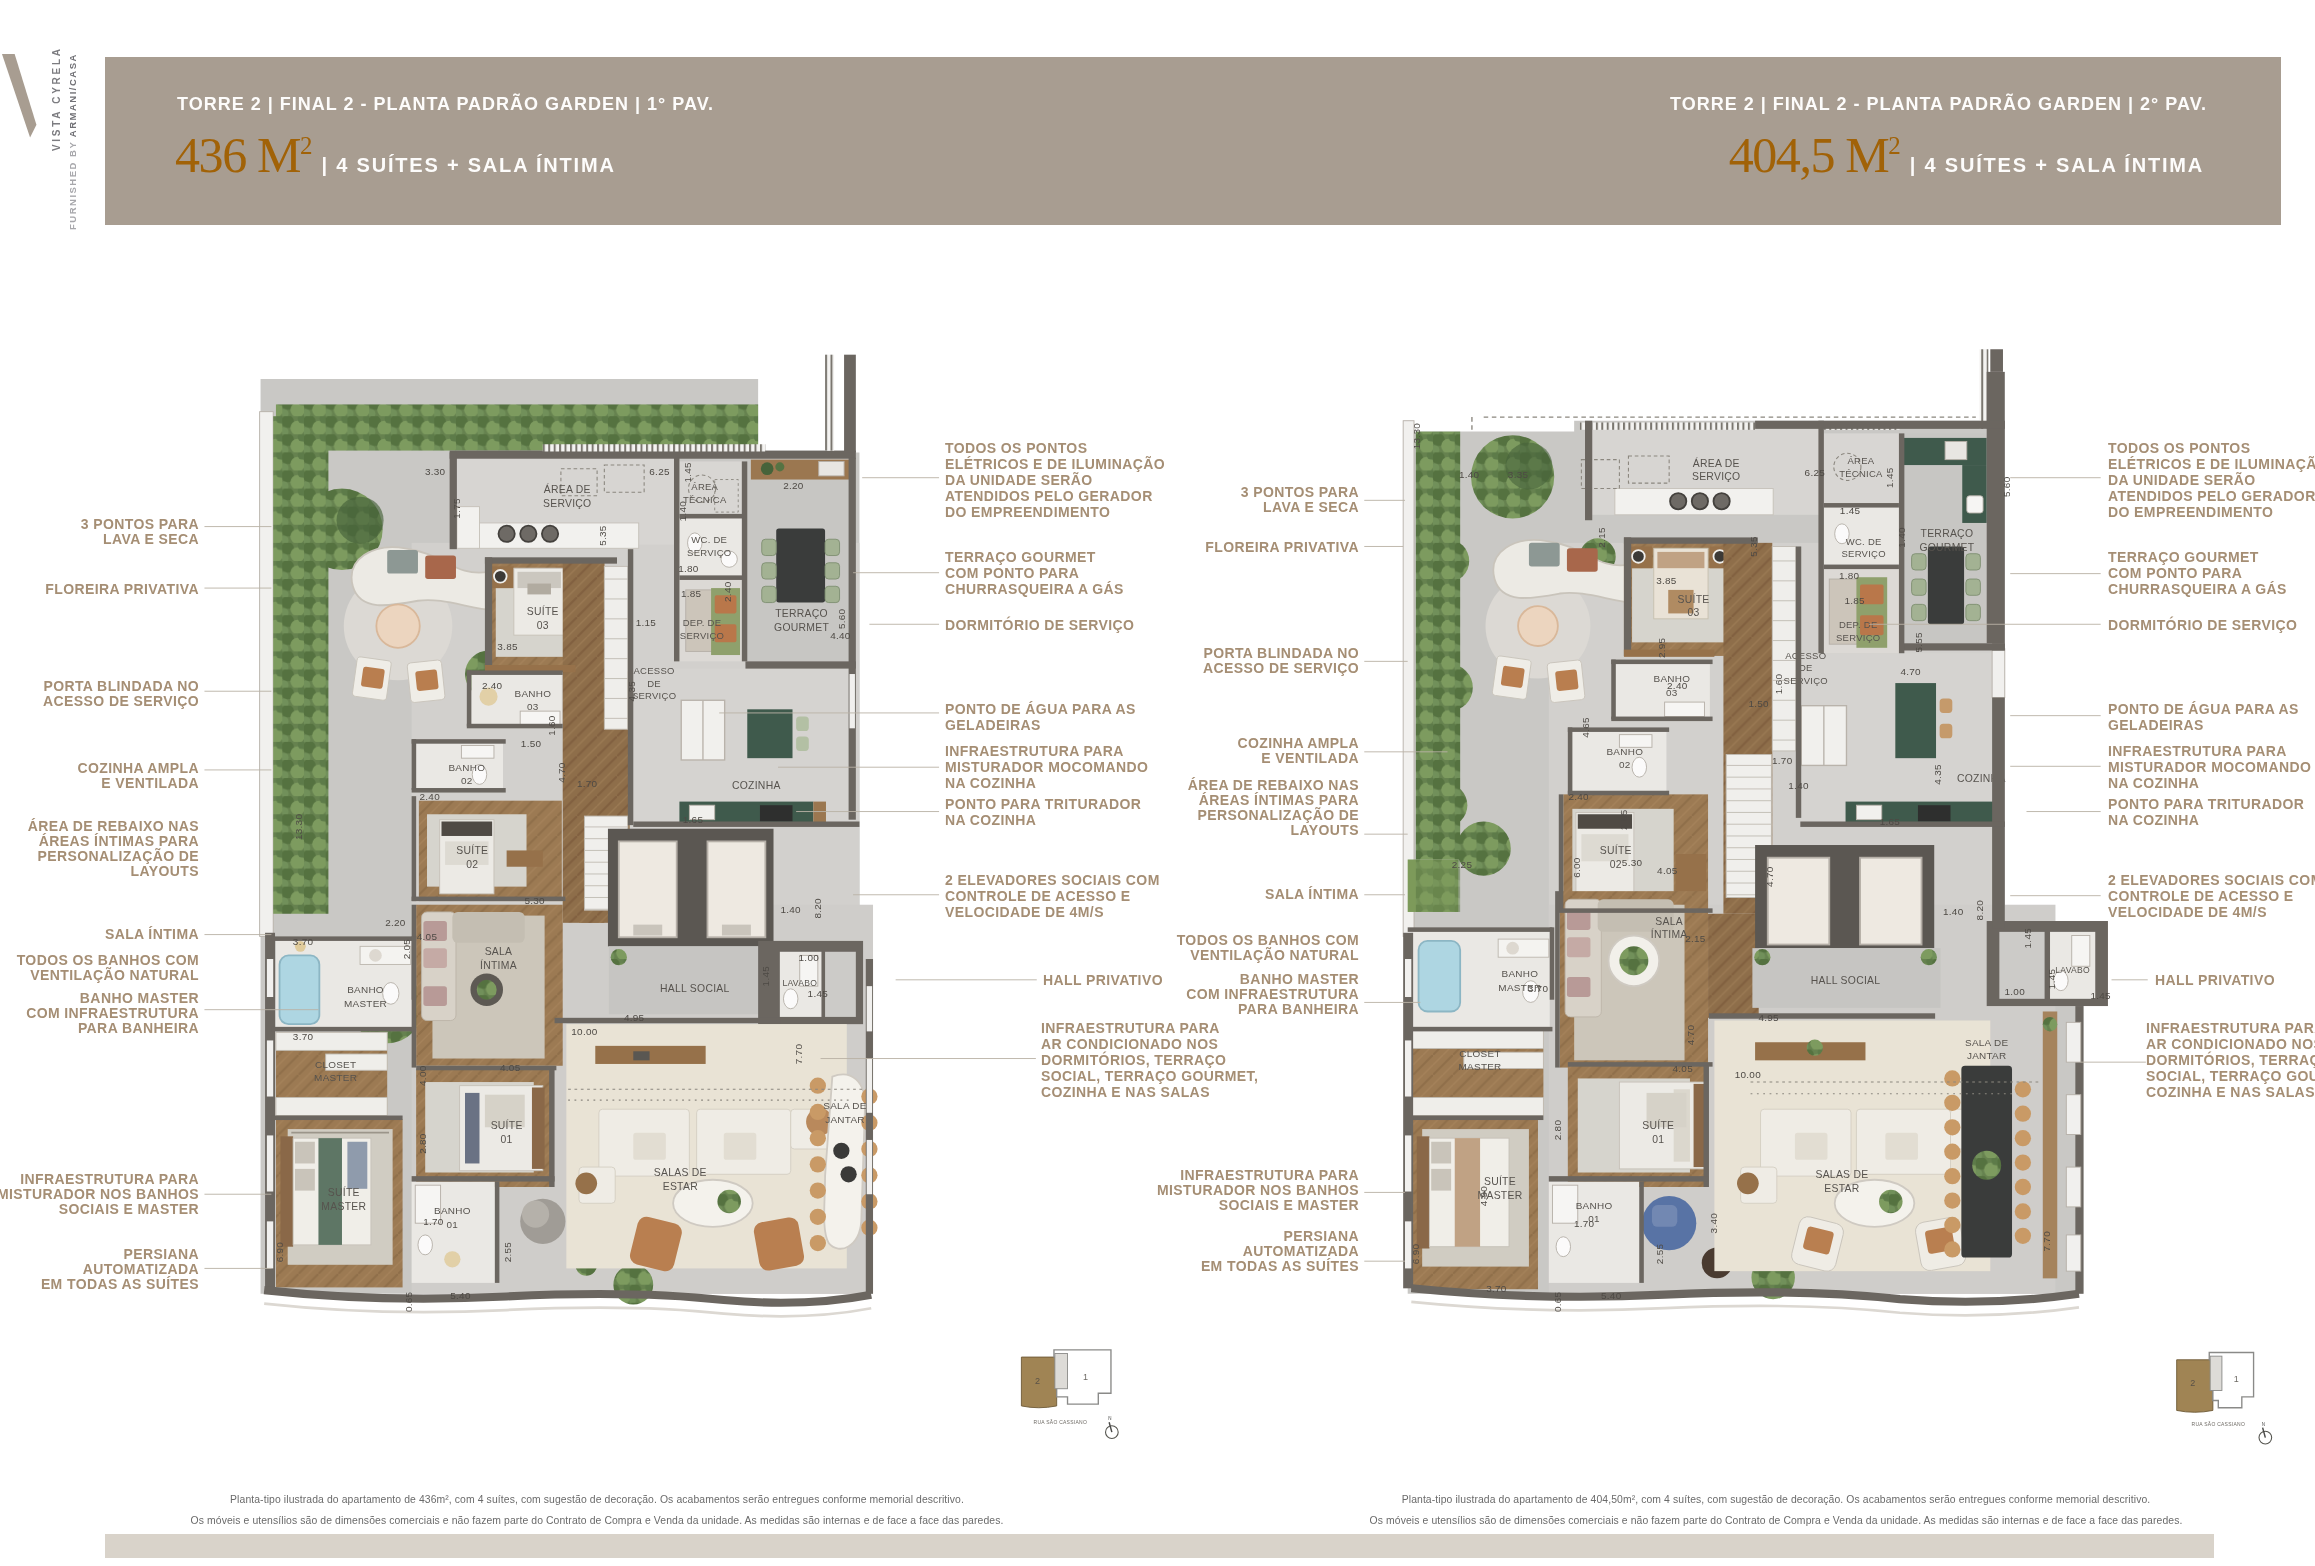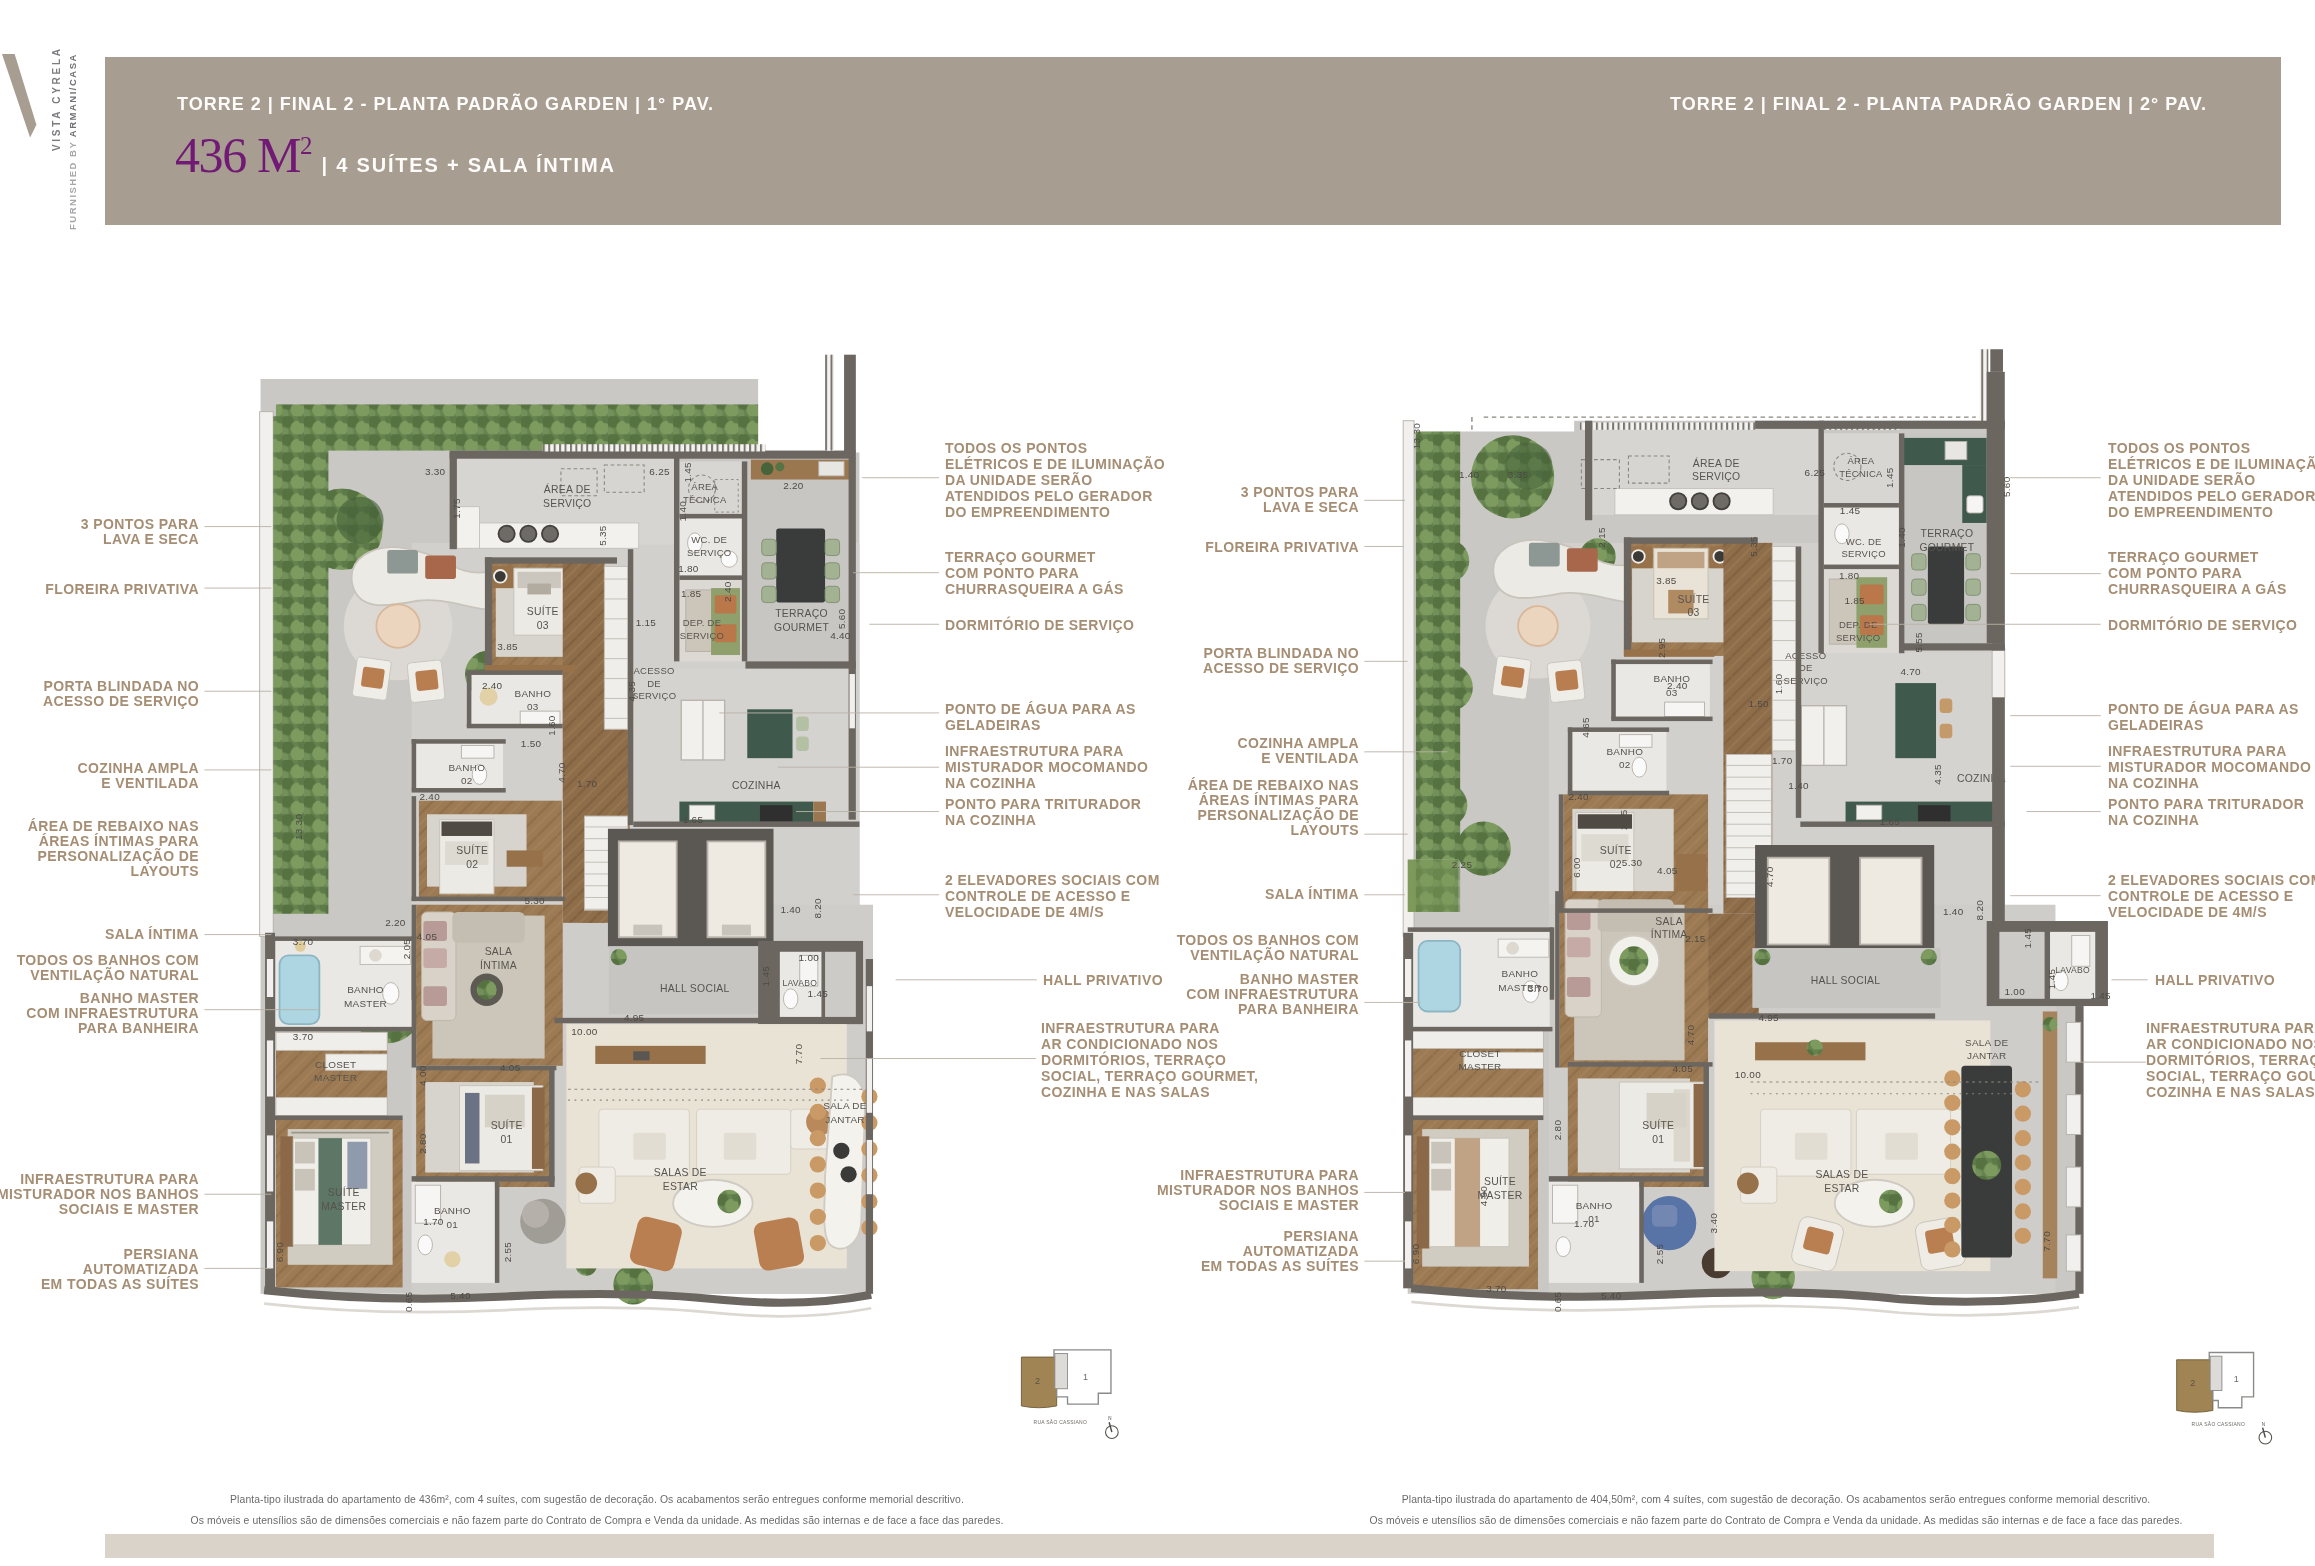--- a/index.html
+++ b/index.html
@@ -1,20 +1,20 @@
 <!DOCTYPE html>
 <html style="font-size:14.5px"><head><meta charset="utf-8">
 <style>
 html,body{margin:0;padding:0;background:#fff;}
 *{box-sizing:border-box;}
 .page{position:relative;width:2316px;height:1567px;background:#ffffff;overflow:hidden;font-family:"Liberation Sans",sans-serif;}
 .abs{position:absolute;}
 .hband{background:#a89d91;}
 .ht1{font-size:18px;font-weight:bold;color:#fdfcfb;letter-spacing:1px;white-space:nowrap;}
-.hbig{font-family:"Liberation Serif",serif;font-size:50px;font-weight:400;color:#701a75;letter-spacing:-1.4px;white-space:nowrap;}
+.hbig{font-family:"Liberation Serif",serif;font-size:50px;font-weight:400;color:#a16207;letter-spacing:-1.4px;white-space:nowrap;}
 .hbig sup{font-size:25px;letter-spacing:0;}
 .hsub{font-size:20px;font-weight:bold;color:#fdfcfb;letter-spacing:1.8px;white-space:nowrap;}
 .ann{color:#a58e74;font-size:14px;font-weight:bold;letter-spacing:0.4px;line-height:15px;white-space:nowrap;}
 .ann2{line-height:16px;}
 .disc{font-size:10.4px;color:#6a6a6a;line-height:21px;text-align:center;letter-spacing:0.1px;}
 .vbrand{font-size:10px;font-weight:bold;letter-spacing:2.7px;white-space:nowrap;transform:rotate(-90deg);transform-origin:0 0;}
 svg text{font-family:"Liberation Sans",sans-serif;}
 </style></head><body>
 <div class="page">
 
@@ -27,20 +27,21 @@
 <div class="abs vbrand" style="left:67px;top:230px;font-size:9.5px;letter-spacing:1.5px;"><span style="color:#a7a7ab;">FURNISHED BY </span><span style="color:#717176;">ARMANI/CASA</span></div>
 
 <div class="abs hband" style="left:105px;top:57px;width:2176px;height:168px;"></div>
 
 <div class="abs ht1" style="left:177px;top:94px;">TORRE 2 | FINAL 2 - PLANTA PADRÃO GARDEN | 1° PAV.</div>
 
 <div class="abs" style="left:175px;top:126px;white-space:nowrap;"><span class="hbig">436 M<sup>2</sup></span><span class="hsub" style="margin-left:9px;">| 4 SUÍTES + SALA ÍNTIMA</span></div>
 
 <div class="abs ht1" style="right:109px;top:94px;">TORRE 2 | FINAL 2 - PLANTA PADRÃO GARDEN | 2° PAV.</div>
 
+<div class="abs" style="right:112px;top:126px;white-space:nowrap;"><span class="hbig">404,5 M<sup>2</sup></span><span class="hsub" style="margin-left:9px;">| 4 SUÍTES + SALA ÍNTIMA</span></div>
 <svg class="abs" style="left:0;top:0;" width="2316" height="1567" viewBox="0 0 2560 1732">
 <defs>
 <pattern id="fol" width="24" height="20" patternUnits="userSpaceOnUse">
  <rect width="24" height="20" fill="#66824f"></rect>
  <circle cx="6" cy="6" r="7" fill="#557240"></circle>
  <circle cx="17" cy="13" r="8" fill="#7d9b5f"></circle>
  <circle cx="22" cy="3" r="5" fill="#5d7b49"></circle>
  <circle cx="2" cy="17" r="5" fill="#71905a"></circle>
 </pattern>
 <pattern id="wood" width="22" height="22" patternUnits="userSpaceOnUse">

